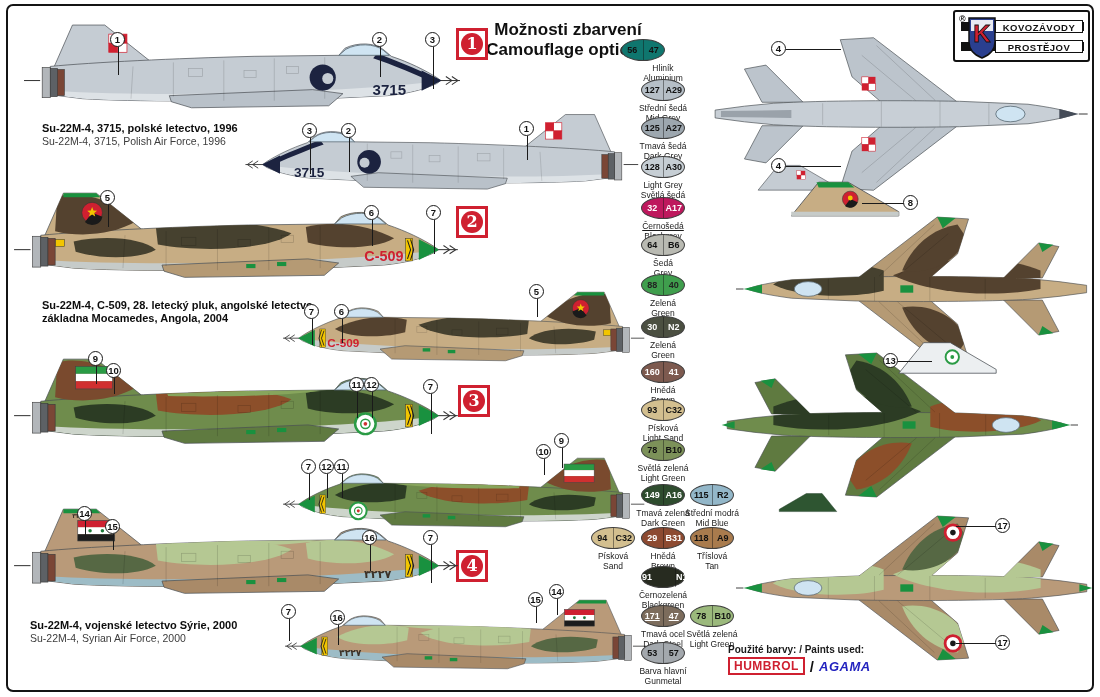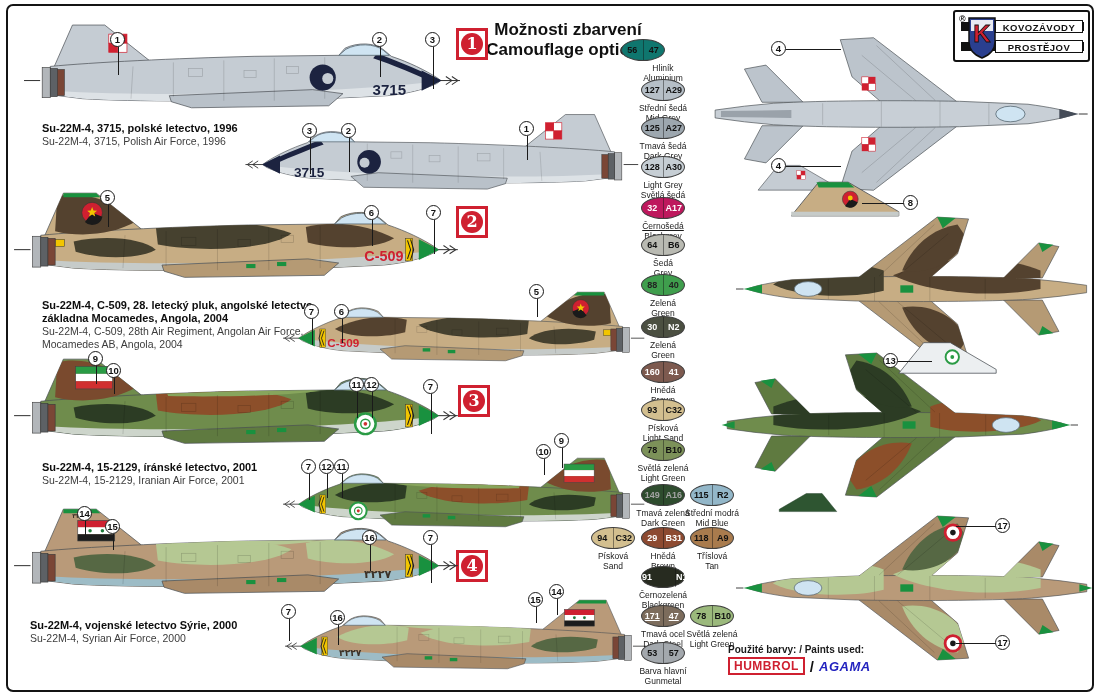--- a/index.html
+++ b/index.html
@@ -171,26 +171,20 @@
     </span>
   </div>
 
   <div class="cap" style="left:42px;top:122px">
     <div class="cz">Su-22M-4, 3715, polské letectvo, 1996</div>
     <div class="en">Su-22M-4, 3715, Polish Air Force, 1996</div>
   </div>
   <div class="cap" style="left:42px;top:299px">
     <div class="cz">Su-22M-4, C-509, 28. letecký pluk, angolské letectvo,
 základna Mocamedes, Angola, 2004</div>
-    <div class="en">Su-22M-4, C-509, 28th Air Regiment, Angolan Air Force,
-Mocamedes AB, Angola, 2004</div>
-  </div>
-  <div class="cap" style="left:42px;top:461px">
-    <div class="cz">Su-22M-4, 15-2129, íránské letectvo, 2001</div>
-    <div class="en">Su-22M-4, 15-2129, Iranian Air Force, 2001</div>
   </div>
   <div class="cap" style="left:30px;top:619px">
     <div class="cz">Su-22M-4, vojenské letectvo Sýrie, 2000</div>
     <div class="en">Su-22M-4, Syrian Air Force, 2000</div>
   </div>
 
   <svg class="air" style="left:22px;top:20px;width:444px;height:111px" viewBox="0 0 440 110">
     <use href="#pTail" fill="#b9c1c9" stroke="#4a4f54" stroke-width=".7"></use>
     <use href="#pFin" fill="#c5ccd3" stroke="#4a4f54" stroke-width=".7"></use>
     <use href="#pBody" fill="#c5ccd3" stroke="#4a4f54" stroke-width=".7"></use>
@@ -656,21 +650,21 @@
       <div>Light Sand</div>
     </div>
     <div class="chip" style="left: 641px; top: 439px; background: rgb(124, 145, 89); color: rgb(17, 17, 17);">
       <span>78</span>
       <span>B10</span>
     </div>
     <div class="chipcap" style="left: 627px; top: 463px; width: 72px;">
       <div>Světlá zelená</div>
       <div>Light Green</div>
     </div>
-    <div class="chip" style="left: 641px; top: 484px; background: rgb(46, 76, 46); color: #a3a3a3;">
+    <div class="chip" style="left: 641px; top: 484px; background: rgb(46, 76, 46); color: #ffffff;">
       <span>149</span>
       <span>A16</span>
     </div>
     <div class="chipcap" style="left: 627px; top: 508px; width: 72px;">
       <div>Tmavá zelená</div>
       <div>Dark Green</div>
     </div>
     <div class="chip" style="left: 641px; top: 527px; background: rgb(141, 74, 49); color: rgb(255, 255, 255);">
       <span>29</span>
       <span>B31</span>

